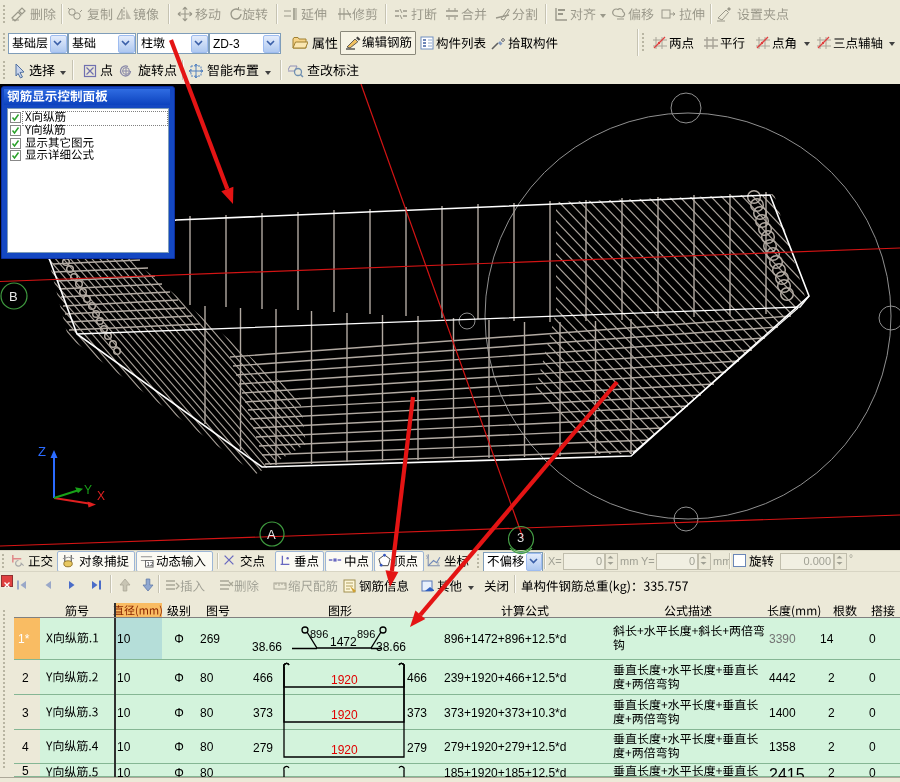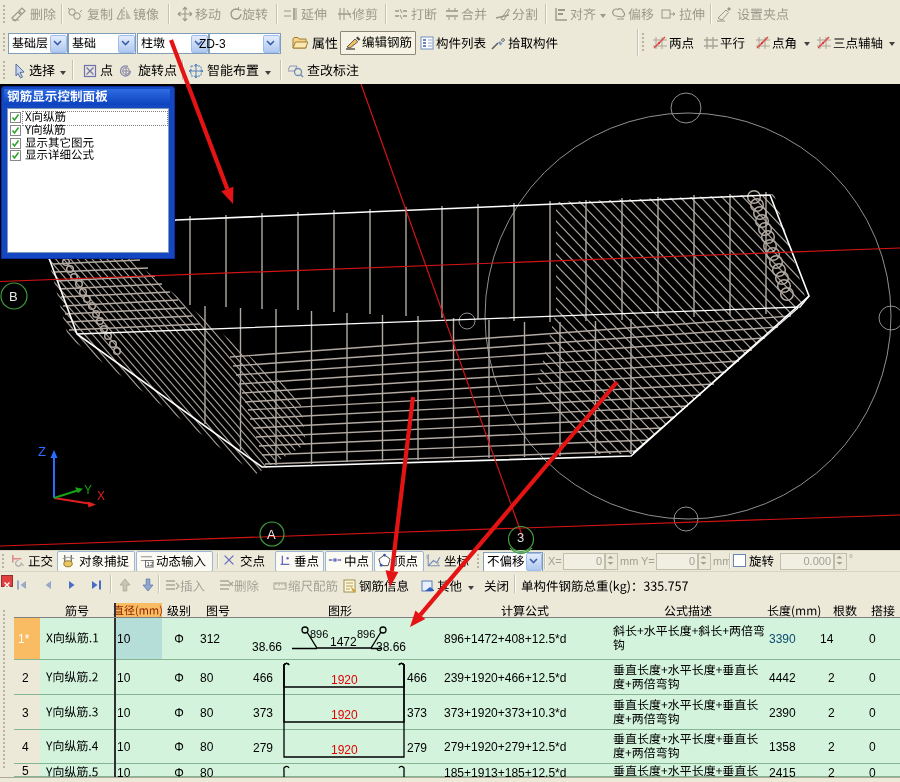--- a/index.html
+++ b/index.html
@@ -141,21 +141,21 @@
   </svg>
 <div style="position:absolute;left:212px;top:36.5px;width:40px;height:14px;font-size:12px;color:#000;"></div>
 <div style="position:absolute;left:209px;top:33px;width:70px;height:19px;background:#fff;border:1px solid #7f9db9;"></div>
 <svg style="position:absolute;left:213.0px;top:37.0px;overflow:visible" width="1.0" height="13.8">
     <path d="" fill="#000"></path>
   </svg>
 <div style="position:absolute;left:263px;top:34.5px;width:15px;height:16px;background:linear-gradient(#e4ecfb,#aec8f0);border:1px solid #9ebcf0;border-radius:2px;"></div>
 <svg style="position:absolute;left:266px;top:40px" width="9" height="6">
     <path d="M1 1 L4.5 4.5 L8 1" stroke="#3a5fa8" stroke-width="1.6" fill="none"></path>
   </svg>
-<div style="position:absolute;left:199px;top:37px;width:40px;height:15px;font-size:12px;color:#000;">ZD-3</div>
+<div style="position:absolute;left:213px;top:37px;width:40px;height:15px;font-size:12px;color:#000;">ZD-3</div>
 <svg style="position:absolute;left:292px;top:35px" width="16" height="16" viewBox="0 0 16 16">
     <path d="M1 13 V4 l1-1.5 h4 l1 1.5 h7 V13 Z" fill="#f6d388" stroke="#a08030"></path>
     <path d="M1 13 l2.5-6 H16 l-2.5 6 Z" fill="#fbe7b2" stroke="#a08030"></path>
   </svg>
 <svg style="position:absolute;left:312.0px;top:37.0px;overflow:visible" width="26.0" height="14.9">
     <path d="M2.8 1.6H10.5V2.8H2.8ZM1.8 0.8V4.6C1.8 6.7 1.7 9.6 0.4 11.6C0.7 11.7 1.1 12 1.3 12.1C2.6 10 2.8 6.8 2.8 4.6V3.5H11.5V0.8ZM4.7 6.2H7V7.1H4.7ZM7.9 6.2H10.2V7.1H7.9ZM8.7 9.6 9.1 10.2 7.9 10.2V9.2H10.8V11.3C10.8 11.5 10.8 11.5 10.6 11.5C10.5 11.5 10 11.5 9.4 11.5C9.5 11.7 9.6 12 9.7 12.2C10.5 12.2 11 12.2 11.3 12.1C11.6 12 11.7 11.8 11.7 11.3V8.5H7.9V7.8H11.2V5.6H7.9V4.8C9 4.7 10.1 4.6 11 4.5L10.4 3.9C8.8 4.2 5.9 4.3 3.5 4.4C3.6 4.5 3.7 4.8 3.7 5C4.8 5 5.9 5 7 4.9V5.6H3.8V7.8H7V8.5H3.3V12.2H4.2V9.2H7V10.3L4.7 10.3L4.7 11.1C6 11 7.7 10.9 9.5 10.8L9.8 11.5L10.4 11.2C10.2 10.8 9.7 10 9.3 9.4Z M15.2 0.3V12.2H16.2V0.3ZM14 2.7C13.9 3.8 13.7 5.2 13.4 6.1L14.1 6.3C14.5 5.4 14.7 3.9 14.8 2.8ZM16.3 2.7C16.7 3.4 17.1 4.3 17.2 4.9L17.9 4.5C17.8 4 17.4 3.1 17 2.4ZM17.3 10.8V11.8H25.3V10.8H22.1V7.6H24.7V6.7H22.1V4H25V3H22.1V0.3H21.1V3H19.5C19.6 2.4 19.8 1.7 19.9 1L19 0.9C18.7 2.6 18.1 4.4 17.4 5.5C17.6 5.6 18.1 5.8 18.3 6C18.6 5.4 18.9 4.7 19.2 4H21.1V6.7H18.3V7.6H21.1V10.8Z" fill="#000"></path>
   </svg>
 <div style="position:absolute;left:340px;top:31px;width:74px;height:22px;background:#f6f3e4;border:1px solid #8a887a;border-radius:1px;"></div>
 <svg style="position:absolute;left:345px;top:34px" width="16" height="16" viewBox="0 0 16 16">
     <path d="M2 13 L10 5 l2.8 2.8 L5 14 Z" fill="#f0c060" stroke="#404040" stroke-width=".8"></path>
@@ -732,29 +732,29 @@
 <div style="position:absolute;left:440px;top:618px;width:170px;height:41px;background:#d3f3dc;border-right:1px solid #85b694;border-bottom:1px solid #85b694;"></div>
 <div style="position:absolute;left:610px;top:618px;width:155px;height:41px;background:#d3f3dc;border-right:1px solid #85b694;border-bottom:1px solid #85b694;"></div>
 <div style="position:absolute;left:765px;top:618px;width:59px;height:41px;background:#d3f3dc;border-right:1px solid #85b694;border-bottom:1px solid #85b694;"></div>
 <div style="position:absolute;left:824px;top:618px;width:41px;height:41px;background:#d3f3dc;border-right:1px solid #85b694;border-bottom:1px solid #85b694;"></div>
 <div style="position:absolute;left:865px;top:618px;width:35px;height:41px;background:#d3f3dc;border-right:1px solid #85b694;border-bottom:1px solid #85b694;"></div>
 <svg style="position:absolute;left:46.0px;top:632.0px;overflow:visible" width="52.9" height="13.8">
     <path d="M0.2 10.3H1.4L2.6 7.9C2.9 7.5 3.1 7.1 3.3 6.5H3.4C3.7 7.1 3.9 7.5 4.2 7.9L5.5 10.3H6.7L4.1 5.8L6.5 1.5H5.3L4.2 3.8C3.9 4.2 3.8 4.5 3.5 5.1H3.5C3.2 4.5 3 4.2 2.8 3.8L1.6 1.5H0.4L2.8 5.8Z M12.1 0.2C12 0.8 11.7 1.7 11.4 2.3H8.1V11.3H9V3.2H16.9V10.1C16.9 10.3 16.8 10.4 16.5 10.4C16.3 10.4 15.5 10.4 14.6 10.3C14.7 10.6 14.9 11 14.9 11.3C16 11.3 16.8 11.3 17.2 11.1C17.6 11 17.8 10.7 17.8 10.1V2.3H12.4C12.7 1.7 13 1 13.2 0.4ZM11.4 5.6H14.4V7.9H11.4ZM10.5 4.8V9.6H11.4V8.8H15.2V4.8Z M19.4 9.7 19.6 10.5C20.6 10.2 21.9 9.8 23.1 9.4L23 8.7C21.6 9.1 20.3 9.5 19.4 9.7ZM24.6 0.3C24.5 4.9 24.3 8.5 22.5 10.7C22.7 10.8 23.1 11.1 23.3 11.3C24.2 10.1 24.7 8.6 25 6.9C25.4 7.5 25.7 8.1 25.9 8.6L26.6 8.1C26.3 7.4 25.7 6.4 25.2 5.6C25.4 4.1 25.4 2.3 25.5 0.3ZM27.6 0.3C27.6 5.1 27.3 8.6 25.1 10.6C25.4 10.8 25.8 11.1 26 11.3C27 10.1 27.6 8.6 28 6.8C28.3 8.4 28.9 10.1 29.8 11.2C29.9 11 30.3 10.6 30.4 10.4C29.1 9 28.6 6.3 28.3 4.1C28.4 3 28.5 1.7 28.5 0.4ZM19.6 5.2C19.8 5.2 20 5.1 21.4 4.9C20.9 5.7 20.5 6.3 20.3 6.5C19.9 6.9 19.6 7.3 19.4 7.3C19.5 7.5 19.6 8 19.7 8.1C19.9 8 20.3 7.9 23 7.3C23 7.2 23 6.8 23 6.6L20.9 6.9C21.8 5.9 22.7 4.5 23.4 3.2L22.6 2.8C22.4 3.2 22.2 3.7 21.9 4.1L20.5 4.2C21.2 3.2 21.9 1.9 22.4 0.6L21.5 0.3C21 1.7 20.2 3.2 20 3.6C19.7 4 19.5 4.3 19.3 4.4C19.4 4.6 19.5 5.1 19.6 5.2Z M35.4 4.6V5.8H33.3V4.6ZM32.5 3.9V6.5C32.5 7.8 32.4 9.6 31.4 10.8C31.6 10.9 32 11.2 32.1 11.3C32.7 10.5 33 9.5 33.2 8.5H35.4V10.3C35.4 10.4 35.3 10.5 35.2 10.5C35 10.5 34.5 10.5 33.9 10.5C34.1 10.7 34.2 11 34.2 11.3C35 11.3 35.5 11.3 35.8 11.1C36.1 11 36.2 10.7 36.2 10.3V3.9ZM35.4 6.5V7.7H33.3C33.3 7.3 33.3 6.9 33.3 6.5ZM38.3 3.5V4.8H36.7V5.6H38.3C38.3 7.2 38.1 9.2 36.2 10.7C36.5 10.9 36.7 11.1 36.9 11.3C38.9 9.6 39.2 7.5 39.2 5.6H41.1C41 8.8 40.8 10 40.6 10.2C40.5 10.4 40.4 10.4 40.2 10.4C40 10.4 39.5 10.4 39 10.3C39.1 10.6 39.2 10.9 39.2 11.2C39.8 11.2 40.3 11.2 40.6 11.2C41 11.2 41.2 11.1 41.4 10.8C41.7 10.4 41.8 9 41.9 5.2C42 5.1 42 4.8 42 4.8H39.2V3.5ZM33.2 0.2C32.7 1.3 32 2.4 31.2 3.2C31.5 3.3 31.8 3.5 32 3.7C32.4 3.2 32.8 2.7 33.2 2.1H33.7C34 2.6 34.3 3.2 34.4 3.6L35.2 3.3C35.1 3 34.9 2.5 34.7 2.1H36.7V1.3H33.6C33.8 1 33.9 0.7 34 0.4ZM37.8 0.2C37.4 1.3 36.7 2.4 35.8 3.1C36 3.2 36.4 3.5 36.6 3.6C37 3.2 37.4 2.7 37.8 2.1H38.7C39.1 2.6 39.4 3.2 39.6 3.6L40.4 3.3C40.2 3 39.9 2.5 39.7 2.1H42.2V1.3H38.3C38.4 1 38.6 0.7 38.7 0.4Z M44.5 10.5C45 10.5 45.3 10.1 45.3 9.6C45.3 9.1 45 8.8 44.5 8.8C44.1 8.8 43.8 9.1 43.8 9.6C43.8 10.1 44.1 10.5 44.5 10.5Z M47.3 10.3H52.1V9.4H50.3V1.5H49.5C49 1.8 48.4 2 47.7 2.1V2.8H49.2V9.4H47.3Z" fill="#000"></path>
   </svg>
 <div style="position:absolute;left:117px;top:632.0px;width:30px;height:14px;font-size:12px;color:#000;">10</div>
 <div style="position:absolute;left:162px;top:632.0px;width:34px;height:14px;font-size:12px;color:#000;text-align:center;">Φ</div>
-<div style="position:absolute;left:200px;top:632.0px;width:30px;height:14px;font-size:12px;color:#000;">312</div>
-<div style="position:absolute;left:444px;top:632.0px;width:170px;height:14px;font-size:12px;color:#000;">896+1472+408+12.5*d</div>
+<div style="position:absolute;left:200px;top:632.0px;width:30px;height:14px;font-size:12px;color:#000;">269</div>
+<div style="position:absolute;left:444px;top:632.0px;width:170px;height:14px;font-size:12px;color:#000;">896+1472+896+12.5*d</div>
 <svg style="position:absolute;left:613.0px;top:625.0px;overflow:visible" width="152.0" height="13.8">
     <path d="M4.6 7.4C5 8.2 5.4 9.2 5.6 9.9L6.3 9.6C6.2 8.9 5.7 7.9 5.3 7.1ZM1.6 7.2C1.4 8.1 0.9 9.1 0.5 9.8C0.7 9.9 1 10.1 1.2 10.3C1.7 9.5 2.1 8.4 2.4 7.3ZM6.3 4.6C7 5.1 7.8 5.8 8.2 6.3L8.9 5.7C8.5 5.2 7.6 4.5 6.9 4.1ZM6.8 1.6C7.4 2.1 8.2 2.9 8.6 3.4L9.3 2.8C8.9 2.3 8.1 1.6 7.4 1.1ZM3.7 0.3C2.9 1.5 1.6 2.7 0.3 3.5C0.4 3.7 0.6 4.2 0.7 4.4C1 4.2 1.2 4 1.5 3.8V4.3H3.1V5.6H0.6V6.4H3.1V10.2C3.1 10.4 3 10.4 2.9 10.4C2.7 10.5 2.2 10.5 1.7 10.4C1.8 10.7 1.9 11 2 11.3C2.7 11.3 3.2 11.2 3.5 11.1C3.8 11 3.9 10.7 3.9 10.2V6.4H6.2V5.6H3.9V4.3H5.5V3.5H2C2.6 2.9 3.2 2.3 3.7 1.7C4.6 2.3 5.5 3 6.1 3.6L6.6 2.9C6 2.4 5.1 1.6 4.2 1L4.5 0.6ZM6.2 7.8 6.4 8.7 9.5 8V11.3H10.4V7.8L11.7 7.5L11.5 6.7L10.4 6.9V0.3H9.5V7.1Z M21.2 0.5C20.2 1.8 18.4 2.9 16.7 3.6C17 3.8 17.3 4.1 17.5 4.3C19.1 3.5 20.9 2.3 22.1 0.9ZM12.7 4.9V5.8H15V9.7C15 10.1 14.7 10.3 14.5 10.4C14.6 10.6 14.8 11 14.9 11.2C15.1 11 15.6 10.9 18.9 10C18.8 9.8 18.8 9.4 18.8 9.2L15.9 9.9V5.8H17.8C18.8 8.3 20.5 10.1 23 10.9C23.1 10.7 23.4 10.3 23.6 10.1C21.3 9.4 19.6 7.9 18.7 5.8H23.3V4.9H15.9V0.3H15V4.9Z M26.9 8.9H27.8V6.3H30.2V5.5H27.8V2.9H26.9V5.5H24.5V6.3H26.9Z M31.5 3.3V4.2H34.5C33.9 6.6 32.7 8.4 31.1 9.4C31.3 9.5 31.7 9.9 31.9 10.1C33.6 8.9 35 6.6 35.5 3.5L35 3.3L34.8 3.3ZM40.5 2.5C39.9 3.3 38.9 4.4 38.1 5.1C37.8 4.5 37.4 3.8 37.2 3.2V0.3H36.2V10.1C36.2 10.3 36.1 10.3 35.9 10.3C35.7 10.3 35.1 10.3 34.4 10.3C34.6 10.6 34.7 11 34.8 11.3C35.7 11.3 36.3 11.3 36.7 11.1C37 10.9 37.2 10.7 37.2 10V5C38.3 7.2 39.8 9 41.7 10C41.8 9.8 42.1 9.4 42.4 9.2C40.9 8.5 39.6 7.3 38.6 5.8C39.4 5.1 40.5 4 41.3 3.1Z M44.7 2.8C45.2 3.6 45.7 4.8 45.9 5.5L46.7 5.2C46.5 4.5 46 3.4 45.6 2.5ZM51.7 2.5C51.4 3.3 50.9 4.6 50.4 5.3L51.2 5.6C51.7 4.8 52.2 3.7 52.7 2.7ZM43.3 6.1V7H48.2V11.3H49.1V7H54V6.1H49.1V1.9H53.4V1H43.9V1.9H48.2V6.1Z M63.9 0.5C62.8 1.8 61.1 2.9 59.4 3.6C59.6 3.8 60 4.1 60.2 4.3C61.8 3.5 63.6 2.3 64.8 0.9ZM55.3 4.9V5.8H57.6V9.7C57.6 10.1 57.4 10.3 57.1 10.4C57.3 10.6 57.5 11 57.5 11.2C57.8 11 58.3 10.9 61.5 10C61.5 9.8 61.5 9.4 61.5 9.2L58.6 9.9V5.8H60.5C61.4 8.3 63.1 10.1 65.6 10.9C65.8 10.7 66 10.3 66.3 10.1C64 9.4 62.3 7.9 61.4 5.8H66V4.9H58.6V0.3H57.6V4.9Z M71.3 2.6V3.6H69.4V4.4H71.3V6.4H76V4.4H77.9V3.6H76V2.6H75.1V3.6H72.2V2.6ZM75.1 4.4V5.7H72.2V4.4ZM75.7 7.9C75.2 8.5 74.5 9 73.6 9.4C72.8 9 72.1 8.5 71.6 7.9ZM69.5 7.1V7.9H71.1L70.7 8.1C71.2 8.7 71.8 9.3 72.6 9.8C71.5 10.1 70.2 10.3 69 10.4C69.1 10.6 69.3 11 69.3 11.2C70.8 11 72.3 10.7 73.6 10.2C74.8 10.8 76.2 11.1 77.7 11.3C77.8 11.1 78 10.7 78.2 10.5C76.9 10.4 75.6 10.1 74.6 9.8C75.6 9.2 76.5 8.4 77.1 7.4L76.5 7.1L76.3 7.1ZM72.3 0.4C72.5 0.7 72.7 1.1 72.8 1.4H68.2V4.7C68.2 6.5 68.1 9.1 67.1 10.9C67.3 10.9 67.7 11.1 67.9 11.3C68.9 9.4 69.1 6.6 69.1 4.7V2.3H78V1.4H73.8C73.7 1 73.5 0.6 73.2 0.2Z M81.6 8.9H82.4V6.3H84.9V5.5H82.4V2.9H81.6V5.5H79.1V6.3H81.6Z M89.9 7.4C90.3 8.2 90.8 9.2 90.9 9.9L91.6 9.6C91.5 8.9 91 7.9 90.6 7.1ZM86.9 7.2C86.7 8.1 86.3 9.1 85.8 9.8C86 9.9 86.3 10.1 86.5 10.3C87 9.5 87.4 8.4 87.7 7.3ZM91.6 4.6C92.3 5.1 93.2 5.8 93.6 6.3L94.2 5.7C93.8 5.2 92.9 4.5 92.2 4.1ZM92.1 1.6C92.8 2.1 93.6 2.9 93.9 3.4L94.6 2.8C94.2 2.3 93.4 1.6 92.7 1.1ZM89 0.3C88.2 1.5 86.9 2.7 85.6 3.5C85.7 3.7 86 4.2 86 4.4C86.3 4.2 86.6 4 86.8 3.8V4.3H88.4V5.6H85.9V6.4H88.4V10.2C88.4 10.4 88.3 10.4 88.2 10.4C88 10.5 87.5 10.5 87 10.4C87.1 10.7 87.2 11 87.3 11.3C88.1 11.3 88.5 11.2 88.8 11.1C89.2 11 89.3 10.7 89.3 10.2V6.4H91.5V5.6H89.3V4.3H90.9V3.5H87.3C87.9 2.9 88.5 2.3 89 1.7C89.9 2.3 90.9 3 91.4 3.6L91.9 2.9C91.4 2.4 90.4 1.6 89.5 1L89.8 0.6ZM91.6 7.8 91.7 8.7 94.8 8V11.3H95.7V7.8L97 7.5L96.8 6.7L95.7 6.9V0.3H94.8V7.1Z M106.5 0.5C105.5 1.8 103.8 2.9 102.1 3.6C102.3 3.8 102.6 4.1 102.8 4.3C104.4 3.5 106.3 2.3 107.4 0.9ZM98 4.9V5.8H100.3V9.7C100.3 10.1 100 10.3 99.8 10.4C99.9 10.6 100.1 11 100.2 11.2C100.5 11 100.9 10.9 104.2 10C104.2 9.8 104.1 9.4 104.1 9.2L101.2 9.9V5.8H103.1C104.1 8.3 105.8 10.1 108.3 10.9C108.4 10.7 108.7 10.3 108.9 10.1C106.6 9.4 104.9 7.9 104.1 5.8H108.6V4.9H101.2V0.3H100.3V4.9Z M112.2 8.9H113.1V6.3H115.5V5.5H113.1V2.9H112.2V5.5H109.8V6.3H112.2Z M117.2 3.6V11.3H118.1V4.5H120C119.9 5.9 119.6 7.6 118.2 9C118.4 9.1 118.7 9.4 118.9 9.6C119.7 8.7 120.2 7.7 120.5 6.7C120.9 7.2 121.2 7.7 121.4 8.1L122 7.4C121.7 6.9 121.2 6.3 120.7 5.7C120.8 5.3 120.8 4.8 120.8 4.5H123C123 5.9 122.7 7.6 121.3 9C121.5 9.1 121.8 9.4 121.9 9.6C122.8 8.7 123.3 7.7 123.6 6.6C124.2 7.4 124.9 8.3 125.2 8.9L125.7 8.2C125.4 7.6 124.5 6.5 123.8 5.7C123.9 5.2 123.9 4.8 123.9 4.5H125.9V10.1C125.9 10.3 125.8 10.4 125.6 10.4C125.4 10.4 124.5 10.4 123.7 10.4C123.8 10.6 124 11 124 11.3C125.1 11.3 125.8 11.3 126.2 11.1C126.7 11 126.8 10.7 126.8 10.1V3.6H123.9V1.9H127.3V1.1H116.7V1.9H120V3.6ZM120.9 1.9H123V3.6H120.9Z M133 2.8C133.4 3.4 133.7 4.3 133.8 4.9L134.5 4.6C134.4 4 134.1 3.2 133.8 2.5ZM132.7 6.9V11.3H133.6V10.8H137.5V11.2H138.4V6.9ZM133.6 9.9V7.7H137.5V9.9ZM134.9 0.3C135 0.7 135.2 1.2 135.3 1.6H132.2V2.4H139.1V1.6H136.2C136.1 1.2 135.9 0.6 135.7 0.1ZM137.3 2.5C137.1 3.2 136.6 4.3 136.3 5H131.7V5.8H139.5V5H137.2C137.5 4.3 137.9 3.5 138.2 2.7ZM131.2 0.3C130.5 2.1 129.5 3.9 128.3 5.1C128.5 5.3 128.7 5.7 128.8 5.9C129.2 5.5 129.6 5.1 129.9 4.6V11.3H130.8V3.2C131.2 2.3 131.7 1.4 132 0.5Z M142.7 2.5C142.3 3.3 141.7 4.1 141.1 4.6C141.3 4.7 141.6 5 141.8 5.1C142.4 4.5 143.1 3.6 143.5 2.7ZM148.3 2.9C149 3.5 149.9 4.4 150.4 5L151.1 4.5C150.6 4 149.7 3.1 149 2.5ZM142.2 6.9C142.1 7.7 141.8 8.6 141.6 9.3L142.5 9.2H149.6C149.4 9.9 149.3 10.3 149.1 10.4C149 10.5 148.8 10.5 148.5 10.5C148.2 10.5 147.3 10.5 146.5 10.4C146.6 10.6 146.7 11 146.8 11.2C147.6 11.3 148.4 11.3 148.8 11.2C149.3 11.2 149.5 11.2 149.8 11C150.1 10.7 150.3 10.1 150.6 9C150.6 8.8 150.6 8.6 150.6 8.6H142.7L143 7.6H149.7V5.3H142.2V6H148.9V6.9L142.7 6.9ZM145.2 0.3C145.3 0.6 145.5 1 145.7 1.3H140.8V2.1H144.2V5.1H145V2.1H146.9V5.1H147.8V2.1H151.1V1.3H146.7C146.6 0.9 146.3 0.5 146 0.1Z" fill="#000"></path>
   </svg>
 <svg style="position:absolute;left:613.0px;top:639.0px;overflow:visible" width="12.0" height="13.8">
     <path d="M6.7 0.2C6.3 1.8 5.6 3.3 4.7 4.3C4.9 4.4 5.3 4.7 5.4 4.8C5.9 4.3 6.3 3.7 6.6 3H10.3C10.1 8 10 9.8 9.6 10.2C9.5 10.4 9.4 10.4 9.2 10.4C8.9 10.4 8.4 10.4 7.7 10.4C7.9 10.6 8 11 8 11.2C8.6 11.3 9.2 11.3 9.5 11.2C9.9 11.2 10.2 11.1 10.4 10.8C10.8 10.2 11 8.3 11.1 2.6C11.2 2.5 11.2 2.1 11.2 2.1H7C7.2 1.6 7.4 1 7.6 0.4ZM7.9 5.7C8.1 6.1 8.3 6.7 8.5 7.2L6.4 7.6C7 6.5 7.5 5.3 7.8 4.1L7 3.8C6.6 5.2 6 6.7 5.8 7.1C5.6 7.5 5.4 7.8 5.2 7.9C5.3 8.1 5.5 8.5 5.5 8.7C5.7 8.5 6.1 8.4 8.7 7.9C8.8 8.2 8.9 8.5 8.9 8.8L9.7 8.5C9.5 7.7 9 6.4 8.6 5.4ZM2.1 0.3C1.8 1.4 1.1 2.5 0.4 3.2C0.6 3.4 0.8 3.8 0.9 4C1.3 3.6 1.7 3.1 2.1 2.5H5V1.6H2.5C2.7 1.2 2.8 0.9 3 0.5ZM2.3 11.2C2.5 11 2.9 10.8 5.1 9.6C5.1 9.4 5 9.1 5 8.9L3.3 9.7V7H4.9V6.2H3.3V4.6H4.6V3.8H1.3V4.6H2.4V6.2H0.7V7H2.4V9.6C2.4 10.1 2.1 10.3 2 10.4C2.1 10.6 2.3 11 2.3 11.2Z" fill="#000"></path>
   </svg>
-<div style="position:absolute;left:769px;top:632.0px;width:50px;height:14px;font-size:12px;color:#0c4a6e;">3390</div>
+<div style="position:absolute;left:769px;top:632.0px;width:50px;height:14px;font-size:12px;color:#737373;">3390</div>
 <div style="position:absolute;left:820px;top:632.0px;width:30px;height:14px;font-size:12px;color:#000;">14</div>
 <div style="position:absolute;left:869px;top:632.0px;width:26px;height:14px;font-size:12px;color:#000;">0</div>
 <div style="position:absolute;left:14px;top:660px;width:26px;height:34px;background:#ece9d8;border-right:1px solid #aca899;border-bottom:1px solid #85b694;"></div>
 <div style="position:absolute;left:22px;top:670.5px;width:16px;height:14px;color:#000;font-size:12px;">2</div>
 <div style="position:absolute;left:40px;top:660px;width:74px;height:34px;background:#d3f3dc;border-right:1px solid #85b694;border-bottom:1px solid #85b694;"></div>
 <div style="position:absolute;left:114px;top:660px;width:48px;height:34px;background:#d3f3dc;border-right:1px solid #85b694;border-bottom:1px solid #85b694;"></div>
 <div style="position:absolute;left:162px;top:660px;width:34px;height:34px;background:#d3f3dc;border-right:1px solid #85b694;border-bottom:1px solid #85b694;"></div>
 <div style="position:absolute;left:196px;top:660px;width:43px;height:34px;background:#d3f3dc;border-right:1px solid #85b694;border-bottom:1px solid #85b694;"></div>
 <div style="position:absolute;left:239px;top:660px;width:201px;height:34px;background:#d3f3dc;border-right:1px solid #85b694;border-bottom:1px solid #85b694;"></div>
 <div style="position:absolute;left:440px;top:660px;width:170px;height:34px;background:#d3f3dc;border-right:1px solid #85b694;border-bottom:1px solid #85b694;"></div>
@@ -796,21 +796,21 @@
 <div style="position:absolute;left:117px;top:705.5px;width:30px;height:14px;font-size:12px;color:#000;">10</div>
 <div style="position:absolute;left:162px;top:705.5px;width:34px;height:14px;font-size:12px;color:#000;text-align:center;">Φ</div>
 <div style="position:absolute;left:200px;top:705.5px;width:30px;height:14px;font-size:12px;color:#000;">80</div>
 <div style="position:absolute;left:444px;top:705.5px;width:170px;height:14px;font-size:12px;color:#000;">373+1920+373+10.3*d</div>
 <svg style="position:absolute;left:613.0px;top:698.5px;overflow:visible" width="145.3" height="13.8">
     <path d="M9.9 0.4C7.9 0.8 4.4 1 1.6 1.1C1.6 1.3 1.8 1.7 1.8 1.9C3 1.9 4.3 1.8 5.6 1.7V3H1.2V3.8H2.7V5.4H0.6V6.2H2.7V7.8H1.2V8.7H5.6V10.1H1.8V11H10.2V10.1H6.5V8.7H10.9V7.8H9.4V6.2H11.4V5.4H9.4V3.8H10.8V3H6.5V1.7C7.9 1.5 9.3 1.4 10.3 1.2ZM5.6 6.2V7.8H3.6V6.2ZM6.5 6.2H8.4V7.8H6.5ZM5.6 5.4H3.6V3.8H5.6ZM6.5 5.4V3.8H8.4V5.4Z M14.3 3V10H12.6V10.8H23.5V10H21.8V3H18L18.2 2.1H23.1V1.3H18.3L18.5 0.3L17.5 0.2L17.4 1.3H12.9V2.1H17.3L17.1 3ZM15.1 5.5H20.9V6.5H15.1ZM15.1 4.8V3.8H20.9V4.8ZM15.1 7.2H20.9V8.2H15.1ZM15.1 10V8.9H20.9V10Z M33.2 0.5C32.2 1.8 30.4 2.9 28.7 3.6C29 3.8 29.3 4.1 29.5 4.3C31.1 3.5 32.9 2.3 34.1 0.9ZM24.7 4.9V5.8H27V9.7C27 10.1 26.7 10.3 26.5 10.4C26.6 10.6 26.8 11 26.9 11.2C27.1 11 27.6 10.9 30.9 10C30.8 9.8 30.8 9.4 30.8 9.2L27.9 9.9V5.8H29.8C30.8 8.3 32.5 10.1 35 10.9C35.1 10.7 35.4 10.3 35.6 10.1C33.3 9.4 31.6 7.9 30.7 5.8H35.3V4.9H27.9V0.3H27V4.9Z M40.6 2.6V3.6H38.7V4.4H40.6V6.4H45.3V4.4H47.2V3.6H45.3V2.6H44.4V3.6H41.5V2.6ZM44.4 4.4V5.7H41.5V4.4ZM45.1 7.9C44.6 8.5 43.8 9 42.9 9.4C42.1 9 41.4 8.5 40.9 7.9ZM38.9 7.1V7.9H40.4L40 8.1C40.5 8.7 41.2 9.3 42 9.8C40.8 10.1 39.6 10.3 38.3 10.4C38.4 10.6 38.6 11 38.7 11.2C40.2 11 41.6 10.7 42.9 10.2C44.1 10.8 45.5 11.1 47 11.3C47.1 11.1 47.4 10.7 47.5 10.5C46.2 10.4 45 10.1 43.9 9.8C45 9.2 45.9 8.4 46.4 7.4L45.8 7.1L45.7 7.1ZM41.7 0.4C41.8 0.7 42 1.1 42.2 1.4H37.5V4.7C37.5 6.5 37.4 9.1 36.4 10.9C36.7 10.9 37.1 11.1 37.2 11.3C38.3 9.4 38.4 6.6 38.4 4.7V2.3H47.4V1.4H43.2C43 1 42.8 0.6 42.6 0.2Z M50.9 8.9H51.8V6.3H54.2V5.5H51.8V2.9H50.9V5.5H48.5V6.3H50.9Z M55.5 3.3V4.2H58.5C57.9 6.6 56.7 8.4 55.1 9.4C55.3 9.5 55.7 9.9 55.9 10.1C57.6 8.9 59 6.6 59.5 3.5L59 3.3L58.8 3.3ZM64.5 2.5C63.9 3.3 62.9 4.4 62.1 5.1C61.8 4.5 61.4 3.8 61.2 3.2V0.3H60.2V10.1C60.2 10.3 60.1 10.3 59.9 10.3C59.7 10.3 59.1 10.3 58.4 10.3C58.6 10.6 58.7 11 58.8 11.3C59.7 11.3 60.3 11.3 60.7 11.1C61 10.9 61.2 10.7 61.2 10V5C62.3 7.2 63.8 9 65.7 10C65.8 9.8 66.1 9.4 66.4 9.2C64.9 8.5 63.6 7.3 62.6 5.8C63.4 5.1 64.5 4 65.3 3.1Z M68.7 2.8C69.2 3.6 69.7 4.8 69.9 5.5L70.7 5.2C70.5 4.5 70 3.4 69.6 2.5ZM75.7 2.5C75.4 3.3 74.9 4.6 74.4 5.3L75.2 5.6C75.7 4.8 76.2 3.7 76.7 2.7ZM67.3 6.1V7H72.2V11.3H73.1V7H78V6.1H73.1V1.9H77.4V1H67.9V1.9H72.2V6.1Z M87.9 0.5C86.8 1.8 85.1 2.9 83.4 3.6C83.6 3.8 84 4.1 84.2 4.3C85.8 3.5 87.6 2.3 88.8 0.9ZM79.3 4.9V5.8H81.6V9.7C81.6 10.1 81.4 10.3 81.1 10.4C81.3 10.6 81.5 11 81.5 11.2C81.8 11 82.3 10.9 85.5 10C85.5 9.8 85.5 9.4 85.5 9.2L82.6 9.9V5.8H84.5C85.4 8.3 87.1 10.1 89.6 10.9C89.8 10.7 90 10.3 90.3 10.1C88 9.4 86.3 7.9 85.4 5.8H90V4.9H82.6V0.3H81.6V4.9Z M95.3 2.6V3.6H93.4V4.4H95.3V6.4H100V4.4H101.9V3.6H100V2.6H99.1V3.6H96.2V2.6ZM99.1 4.4V5.7H96.2V4.4ZM99.7 7.9C99.2 8.5 98.5 9 97.6 9.4C96.8 9 96.1 8.5 95.6 7.9ZM93.5 7.1V7.9H95.1L94.7 8.1C95.2 8.7 95.8 9.3 96.6 9.8C95.5 10.1 94.2 10.3 93 10.4C93.1 10.6 93.3 11 93.3 11.2C94.8 11 96.3 10.7 97.6 10.2C98.8 10.8 100.2 11.1 101.7 11.3C101.8 11.1 102 10.7 102.2 10.5C100.9 10.4 99.6 10.1 98.6 9.8C99.6 9.2 100.5 8.4 101.1 7.4L100.5 7.1L100.3 7.1ZM96.3 0.4C96.5 0.7 96.7 1.1 96.8 1.4H92.2V4.7C92.2 6.5 92.1 9.1 91.1 10.9C91.3 10.9 91.7 11.1 91.9 11.3C92.9 9.4 93.1 6.6 93.1 4.7V2.3H102V1.4H97.8C97.7 1 97.5 0.6 97.2 0.2Z M105.6 8.9H106.4V6.3H108.9V5.5H106.4V2.9H105.6V5.5H103.1V6.3H105.6Z M119.2 0.4C117.2 0.8 113.7 1 110.9 1.1C111 1.3 111.1 1.7 111.1 1.9C112.3 1.9 113.6 1.8 114.9 1.7V3H110.6V3.8H112V5.4H110V6.2H112V7.8H110.5V8.7H114.9V10.1H111.1V11H119.6V10.1H115.8V8.7H120.2V7.8H118.7V6.2H120.7V5.4H118.7V3.8H120.1V3H115.8V1.7C117.2 1.5 118.6 1.4 119.6 1.2ZM114.9 6.2V7.8H112.9V6.2ZM115.8 6.2H117.8V7.8H115.8ZM114.9 5.4H112.9V3.8H114.9ZM115.8 5.4V3.8H117.8V5.4Z M123.6 3V10H121.9V10.8H132.8V10H131.1V3H127.3L127.5 2.1H132.4V1.3H127.6L127.8 0.3L126.8 0.2L126.7 1.3H122.2V2.1H126.6L126.4 3ZM124.5 5.5H130.2V6.5H124.5ZM124.5 4.8V3.8H130.2V4.8ZM124.5 7.2H130.2V8.2H124.5ZM124.5 10V8.9H130.2V10Z M142.5 0.5C141.5 1.8 139.8 2.9 138.1 3.6C138.3 3.8 138.6 4.1 138.8 4.3C140.4 3.5 142.3 2.3 143.4 0.9ZM134 4.9V5.8H136.3V9.7C136.3 10.1 136 10.3 135.8 10.4C135.9 10.6 136.1 11 136.2 11.2C136.5 11 136.9 10.9 140.2 10C140.2 9.8 140.1 9.4 140.1 9.2L137.2 9.9V5.8H139.1C140.1 8.3 141.8 10.1 144.3 10.9C144.4 10.7 144.7 10.3 144.9 10.1C142.6 9.4 140.9 7.9 140.1 5.8H144.6V4.9H137.2V0.3H136.3V4.9Z" fill="#000"></path>
   </svg>
 <svg style="position:absolute;left:613.0px;top:712.5px;overflow:visible" width="66.7" height="13.8">
     <path d="M4.6 2.6V3.6H2.7V4.4H4.6V6.4H9.3V4.4H11.2V3.6H9.3V2.6H8.4V3.6H5.5V2.6ZM8.4 4.4V5.7H5.5V4.4ZM9.1 7.9C8.6 8.5 7.8 9 6.9 9.4C6.1 9 5.4 8.5 4.9 7.9ZM2.9 7.1V7.9H4.4L4 8.1C4.5 8.7 5.2 9.3 6 9.8C4.8 10.1 3.6 10.3 2.3 10.4C2.4 10.6 2.6 11 2.7 11.2C4.2 11 5.6 10.7 6.9 10.2C8.1 10.8 9.5 11.1 11 11.3C11.1 11.1 11.4 10.7 11.5 10.5C10.2 10.4 9 10.1 7.9 9.8C9 9.2 9.9 8.4 10.4 7.4L9.8 7.1L9.7 7.1ZM5.7 0.4C5.8 0.7 6 1.1 6.2 1.4H1.5V4.7C1.5 6.5 1.4 9.1 0.4 10.9C0.7 10.9 1.1 11.1 1.2 11.3C2.3 9.4 2.4 6.6 2.4 4.7V2.3H11.4V1.4H7.2C7 1 6.8 0.6 6.6 0.2Z M14.9 8.9H15.8V6.3H18.2V5.5H15.8V2.9H14.9V5.5H12.5V6.3H14.9Z M19.9 3.6V11.3H20.8V4.5H22.6C22.6 5.9 22.3 7.6 20.9 9C21.1 9.1 21.4 9.4 21.6 9.6C22.4 8.7 22.9 7.7 23.2 6.7C23.6 7.2 23.9 7.7 24.1 8.1L24.7 7.4C24.4 6.9 23.9 6.3 23.4 5.7C23.5 5.3 23.5 4.8 23.5 4.5H25.7C25.7 5.9 25.4 7.6 24 9C24.2 9.1 24.5 9.4 24.6 9.6C25.5 8.7 26 7.7 26.3 6.6C26.9 7.4 27.6 8.3 27.9 8.9L28.4 8.2C28 7.6 27.2 6.5 26.5 5.7C26.5 5.2 26.6 4.8 26.6 4.5H28.6V10.1C28.6 10.3 28.5 10.4 28.3 10.4C28 10.4 27.2 10.4 26.4 10.4C26.5 10.6 26.6 11 26.7 11.3C27.8 11.3 28.5 11.3 28.9 11.1C29.3 11 29.5 10.7 29.5 10.1V3.6H26.6V1.9H30V1.1H19.4V1.9H22.7V3.6ZM23.5 1.9H25.7V3.6H23.5Z M35.7 2.8C36 3.4 36.3 4.3 36.4 4.9L37.2 4.6C37.1 4 36.8 3.2 36.5 2.5ZM35.4 6.9V11.3H36.3V10.8H40.2V11.2H41.1V6.9ZM36.3 9.9V7.7H40.2V9.9ZM37.6 0.3C37.7 0.7 37.8 1.2 37.9 1.6H34.8V2.4H41.8V1.6H38.8C38.7 1.2 38.6 0.6 38.4 0.1ZM40 2.5C39.7 3.2 39.3 4.3 39 5H34.4V5.8H42.2V5H39.8C40.2 4.3 40.5 3.5 40.8 2.7ZM33.8 0.3C33.2 2.1 32.1 3.9 31 5.1C31.2 5.3 31.4 5.7 31.5 5.9C31.9 5.5 32.2 5.1 32.6 4.6V11.3H33.4V3.2C33.9 2.3 34.3 1.4 34.7 0.5Z M45.4 2.5C45 3.3 44.4 4.1 43.7 4.6C43.9 4.7 44.3 5 44.4 5.1C45.1 4.5 45.8 3.6 46.2 2.7ZM51 2.9C51.7 3.5 52.6 4.4 53.1 5L53.8 4.5C53.3 4 52.4 3.1 51.6 2.5ZM44.9 6.9C44.7 7.7 44.5 8.6 44.3 9.3L45.2 9.2H52.3C52.1 9.9 52 10.3 51.8 10.4C51.6 10.5 51.5 10.5 51.2 10.5C50.9 10.5 50 10.5 49.2 10.4C49.3 10.6 49.4 11 49.4 11.2C50.3 11.3 51.1 11.3 51.5 11.2C51.9 11.2 52.2 11.2 52.5 11C52.8 10.7 53 10.1 53.2 9C53.3 8.8 53.3 8.6 53.3 8.6H45.4L45.7 7.6H52.4V5.3H44.9V6H51.6V6.9L45.4 6.9ZM47.8 0.3C48 0.6 48.2 1 48.4 1.3H43.5V2.1H46.8V5.1H47.7V2.1H49.6V5.1H50.5V2.1H53.8V1.3H49.4C49.2 0.9 48.9 0.5 48.7 0.1Z M61.4 0.2C60.9 1.8 60.3 3.3 59.4 4.3C59.6 4.4 60 4.7 60.1 4.8C60.5 4.3 60.9 3.7 61.3 3H64.9C64.8 8 64.6 9.8 64.3 10.2C64.2 10.4 64.1 10.4 63.9 10.4C63.6 10.4 63 10.4 62.4 10.4C62.5 10.6 62.7 11 62.7 11.2C63.3 11.3 63.8 11.3 64.2 11.2C64.6 11.2 64.8 11.1 65.1 10.8C65.5 10.2 65.7 8.3 65.8 2.6C65.8 2.5 65.8 2.1 65.8 2.1H61.6C61.9 1.6 62.1 1 62.2 0.4ZM62.6 5.7C62.8 6.1 63 6.7 63.1 7.2L61.1 7.6C61.6 6.5 62.1 5.3 62.5 4.1L61.6 3.8C61.3 5.2 60.6 6.7 60.4 7.1C60.2 7.5 60.1 7.8 59.9 7.9C60 8.1 60.1 8.5 60.2 8.7C60.4 8.5 60.8 8.4 63.4 7.9C63.5 8.2 63.5 8.5 63.6 8.8L64.3 8.5C64.2 7.7 63.7 6.4 63.3 5.4ZM56.8 0.3C56.4 1.4 55.8 2.5 55.1 3.2C55.2 3.4 55.5 3.8 55.5 4C56 3.6 56.4 3.1 56.7 2.5H59.7V1.6H57.2C57.3 1.2 57.5 0.9 57.6 0.5ZM57 11.2C57.2 11 57.5 10.8 59.8 9.6C59.7 9.4 59.7 9.1 59.6 8.9L57.9 9.7V7H59.6V6.2H57.9V4.6H59.2V3.8H56V4.6H57.1V6.2H55.4V7H57.1V9.6C57.1 10.1 56.8 10.3 56.6 10.4C56.7 10.6 56.9 11 57 11.2Z" fill="#000"></path>
   </svg>
-<div style="position:absolute;left:769px;top:705.5px;width:50px;height:14px;font-size:12px;color:#000;">2390</div>
+<div style="position:absolute;left:769px;top:705.5px;width:50px;height:14px;font-size:12px;color:#000;">1400</div>
 <div style="position:absolute;left:828px;top:705.5px;width:30px;height:14px;font-size:12px;color:#000;">2</div>
 <div style="position:absolute;left:869px;top:705.5px;width:26px;height:14px;font-size:12px;color:#000;">0</div>
 <div style="position:absolute;left:14px;top:730px;width:26px;height:33px;background:#ece9d8;border-right:1px solid #aca899;border-bottom:1px solid #85b694;"></div>
 <div style="position:absolute;left:22px;top:740.0px;width:16px;height:14px;color:#000;font-size:12px;">4</div>
 <div style="position:absolute;left:40px;top:730px;width:74px;height:33px;background:#d3f3dc;border-right:1px solid #85b694;border-bottom:1px solid #85b694;"></div>
 <div style="position:absolute;left:114px;top:730px;width:48px;height:33px;background:#d3f3dc;border-right:1px solid #85b694;border-bottom:1px solid #85b694;"></div>
 <div style="position:absolute;left:162px;top:730px;width:34px;height:33px;background:#d3f3dc;border-right:1px solid #85b694;border-bottom:1px solid #85b694;"></div>
 <div style="position:absolute;left:196px;top:730px;width:43px;height:33px;background:#d3f3dc;border-right:1px solid #85b694;border-bottom:1px solid #85b694;"></div>
 <div style="position:absolute;left:239px;top:730px;width:201px;height:33px;background:#d3f3dc;border-right:1px solid #85b694;border-bottom:1px solid #85b694;"></div>
 <div style="position:absolute;left:440px;top:730px;width:170px;height:33px;background:#d3f3dc;border-right:1px solid #85b694;border-bottom:1px solid #85b694;"></div>
@@ -845,25 +845,25 @@
 <div style="position:absolute;left:610px;top:764px;width:155px;height:12px;background:#d3f3dc;border-right:1px solid #85b694;border-bottom:1px solid #85b694;"></div>
 <div style="position:absolute;left:765px;top:764px;width:59px;height:12px;background:#d3f3dc;border-right:1px solid #85b694;border-bottom:1px solid #85b694;"></div>
 <div style="position:absolute;left:824px;top:764px;width:41px;height:12px;background:#d3f3dc;border-right:1px solid #85b694;border-bottom:1px solid #85b694;"></div>
 <div style="position:absolute;left:865px;top:764px;width:35px;height:12px;background:#d3f3dc;border-right:1px solid #85b694;border-bottom:1px solid #85b694;"></div>
 <svg style="position:absolute;left:46.0px;top:766.0px;overflow:visible" width="52.4" height="13.8">
     <path d="M2.6 10.3H3.7V6.9L6.4 1.5H5.2L4.1 4C3.8 4.7 3.5 5.3 3.2 5.9H3.2C2.9 5.3 2.6 4.7 2.3 4L1.2 1.5H-0L2.6 6.9Z M11.6 0.2C11.5 0.8 11.2 1.7 10.9 2.3H7.6V11.3H8.4V3.2H16.4V10.1C16.4 10.3 16.3 10.4 16 10.4C15.8 10.4 15 10.4 14.1 10.3C14.2 10.6 14.4 11 14.4 11.3C15.5 11.3 16.3 11.3 16.7 11.1C17.1 11 17.3 10.7 17.3 10.1V2.3H11.9C12.2 1.7 12.5 1 12.7 0.4ZM10.8 5.6H13.9V7.9H10.8ZM10 4.8V9.6H10.8V8.8H14.7V4.8Z M18.9 9.7 19.1 10.5C20.1 10.2 21.4 9.8 22.6 9.4L22.5 8.7C21.1 9.1 19.8 9.5 18.9 9.7ZM24 0.3C24 4.9 23.8 8.5 21.9 10.7C22.2 10.8 22.6 11.1 22.8 11.3C23.7 10.1 24.2 8.6 24.5 6.9C24.9 7.5 25.2 8.1 25.4 8.6L26.1 8.1C25.8 7.4 25.2 6.4 24.7 5.6C24.9 4.1 24.9 2.3 25 0.3ZM27.1 0.3C27 5.1 26.8 8.6 24.6 10.6C24.9 10.8 25.3 11.1 25.5 11.3C26.5 10.1 27.1 8.6 27.5 6.8C27.8 8.4 28.4 10.1 29.3 11.2C29.4 11 29.7 10.6 29.9 10.4C28.6 9 28.1 6.3 27.8 4.1C27.9 3 28 1.7 28 0.4ZM19.1 5.2C19.3 5.2 19.5 5.1 20.9 4.9C20.4 5.7 20 6.3 19.8 6.5C19.4 6.9 19.1 7.3 18.9 7.3C19 7.5 19.1 8 19.2 8.1C19.4 8 19.8 7.9 22.5 7.3C22.5 7.2 22.5 6.8 22.5 6.6L20.4 6.9C21.3 5.9 22.2 4.5 22.9 3.2L22.1 2.8C21.9 3.2 21.7 3.7 21.4 4.1L20 4.2C20.7 3.2 21.4 1.9 21.9 0.6L21 0.3C20.5 1.7 19.7 3.2 19.5 3.6C19.2 4 19 4.3 18.8 4.4C18.9 4.6 19 5.1 19.1 5.2Z M34.9 4.6V5.8H32.8V4.6ZM32 3.9V6.5C32 7.8 31.9 9.6 30.9 10.8C31.1 10.9 31.5 11.2 31.6 11.3C32.2 10.5 32.5 9.5 32.7 8.5H34.9V10.3C34.9 10.4 34.8 10.5 34.7 10.5C34.5 10.5 34 10.5 33.4 10.5C33.6 10.7 33.7 11 33.7 11.3C34.5 11.3 35 11.3 35.3 11.1C35.6 11 35.7 10.7 35.7 10.3V3.9ZM34.9 6.5V7.7H32.8C32.8 7.3 32.8 6.9 32.8 6.5ZM37.8 3.5V4.8H36.2V5.6H37.8C37.8 7.2 37.6 9.2 35.7 10.7C36 10.9 36.2 11.1 36.4 11.3C38.4 9.6 38.7 7.5 38.7 5.6H40.6C40.5 8.8 40.3 10 40.1 10.2C40 10.4 39.9 10.4 39.7 10.4C39.5 10.4 39 10.4 38.5 10.3C38.6 10.6 38.7 10.9 38.7 11.2C39.3 11.2 39.8 11.2 40.1 11.2C40.5 11.2 40.7 11.1 40.9 10.8C41.2 10.4 41.3 9 41.4 5.2C41.4 5.1 41.4 4.8 41.4 4.8H38.7V3.5ZM32.7 0.2C32.2 1.3 31.5 2.4 30.7 3.2C31 3.3 31.3 3.5 31.5 3.7C31.9 3.2 32.3 2.7 32.7 2.1H33.2C33.5 2.6 33.8 3.2 33.9 3.6L34.7 3.3C34.6 3 34.4 2.5 34.2 2.1H36.2V1.3H33.1C33.3 1 33.4 0.7 33.5 0.4ZM37.3 0.2C36.9 1.3 36.2 2.4 35.3 3.1C35.5 3.2 35.9 3.5 36.1 3.6C36.5 3.2 36.9 2.7 37.3 2.1H38.2C38.6 2.6 38.9 3.2 39.1 3.6L39.9 3.3C39.7 3 39.4 2.5 39.2 2.1H41.7V1.3H37.8C37.9 1 38.1 0.7 38.2 0.4Z M44 10.5C44.5 10.5 44.8 10.1 44.8 9.6C44.8 9.1 44.5 8.8 44 8.8C43.6 8.8 43.2 9.1 43.2 9.6C43.2 10.1 43.6 10.5 44 10.5Z M48.9 10.5C50.3 10.5 51.7 9.4 51.7 7.5C51.7 5.5 50.5 4.7 49.1 4.7C48.6 4.7 48.2 4.8 47.8 5L48 2.5H51.3V1.5H47L46.7 5.6L47.3 6C47.8 5.7 48.2 5.5 48.8 5.5C49.9 5.5 50.6 6.2 50.6 7.5C50.6 8.8 49.8 9.6 48.7 9.6C47.7 9.6 47.1 9.1 46.6 8.6L46 9.3C46.6 9.9 47.5 10.5 48.9 10.5Z" fill="#000"></path>
   </svg>
 <div style="position:absolute;left:117px;top:766px;width:30px;height:14px;font-size:12px;color:#000;">10</div>
 <div style="position:absolute;left:162px;top:766px;width:34px;height:14px;font-size:12px;color:#000;text-align:center;">Φ</div>
 <div style="position:absolute;left:200px;top:766px;width:30px;height:14px;font-size:12px;color:#000;">80</div>
-<div style="position:absolute;left:444px;top:766px;width:170px;height:14px;font-size:12px;color:#000;">185+1913+185+12.5*d</div>
+<div style="position:absolute;left:444px;top:766px;width:170px;height:14px;font-size:12px;color:#000;">185+1920+185+12.5*d</div>
 <svg style="position:absolute;left:613.0px;top:765.0px;overflow:visible" width="145.3" height="13.8">
     <path d="M9.9 0.4C7.9 0.8 4.4 1 1.6 1.1C1.6 1.3 1.8 1.7 1.8 1.9C3 1.9 4.3 1.8 5.6 1.7V3H1.2V3.8H2.7V5.4H0.6V6.2H2.7V7.8H1.2V8.7H5.6V10.1H1.8V11H10.2V10.1H6.5V8.7H10.9V7.8H9.4V6.2H11.4V5.4H9.4V3.8H10.8V3H6.5V1.7C7.9 1.5 9.3 1.4 10.3 1.2ZM5.6 6.2V7.8H3.6V6.2ZM6.5 6.2H8.4V7.8H6.5ZM5.6 5.4H3.6V3.8H5.6ZM6.5 5.4V3.8H8.4V5.4Z M14.3 3V10H12.6V10.8H23.5V10H21.8V3H18L18.2 2.1H23.1V1.3H18.3L18.5 0.3L17.5 0.2L17.4 1.3H12.9V2.1H17.3L17.1 3ZM15.1 5.5H20.9V6.5H15.1ZM15.1 4.8V3.8H20.9V4.8ZM15.1 7.2H20.9V8.2H15.1ZM15.1 10V8.9H20.9V10Z M33.2 0.5C32.2 1.8 30.4 2.9 28.7 3.6C29 3.8 29.3 4.1 29.5 4.3C31.1 3.5 32.9 2.3 34.1 0.9ZM24.7 4.9V5.8H27V9.7C27 10.1 26.7 10.3 26.5 10.4C26.6 10.6 26.8 11 26.9 11.2C27.1 11 27.6 10.9 30.9 10C30.8 9.8 30.8 9.4 30.8 9.2L27.9 9.9V5.8H29.8C30.8 8.3 32.5 10.1 35 10.9C35.1 10.7 35.4 10.3 35.6 10.1C33.3 9.4 31.6 7.9 30.7 5.8H35.3V4.9H27.9V0.3H27V4.9Z M40.6 2.6V3.6H38.7V4.4H40.6V6.4H45.3V4.4H47.2V3.6H45.3V2.6H44.4V3.6H41.5V2.6ZM44.4 4.4V5.7H41.5V4.4ZM45.1 7.9C44.6 8.5 43.8 9 42.9 9.4C42.1 9 41.4 8.5 40.9 7.9ZM38.9 7.1V7.9H40.4L40 8.1C40.5 8.7 41.2 9.3 42 9.8C40.8 10.1 39.6 10.3 38.3 10.4C38.4 10.6 38.6 11 38.7 11.2C40.2 11 41.6 10.7 42.9 10.2C44.1 10.8 45.5 11.1 47 11.3C47.1 11.1 47.4 10.7 47.5 10.5C46.2 10.4 45 10.1 43.9 9.8C45 9.2 45.9 8.4 46.4 7.4L45.8 7.1L45.7 7.1ZM41.7 0.4C41.8 0.7 42 1.1 42.2 1.4H37.5V4.7C37.5 6.5 37.4 9.1 36.4 10.9C36.7 10.9 37.1 11.1 37.2 11.3C38.3 9.4 38.4 6.6 38.4 4.7V2.3H47.4V1.4H43.2C43 1 42.8 0.6 42.6 0.2Z M50.9 8.9H51.8V6.3H54.2V5.5H51.8V2.9H50.9V5.5H48.5V6.3H50.9Z M55.5 3.3V4.2H58.5C57.9 6.6 56.7 8.4 55.1 9.4C55.3 9.5 55.7 9.9 55.9 10.1C57.6 8.9 59 6.6 59.5 3.5L59 3.3L58.8 3.3ZM64.5 2.5C63.9 3.3 62.9 4.4 62.1 5.1C61.8 4.5 61.4 3.8 61.2 3.2V0.3H60.2V10.1C60.2 10.3 60.1 10.3 59.9 10.3C59.7 10.3 59.1 10.3 58.4 10.3C58.6 10.6 58.7 11 58.8 11.3C59.7 11.3 60.3 11.3 60.7 11.1C61 10.9 61.2 10.7 61.2 10V5C62.3 7.2 63.8 9 65.7 10C65.8 9.8 66.1 9.4 66.4 9.2C64.9 8.5 63.6 7.3 62.6 5.8C63.4 5.1 64.5 4 65.3 3.1Z M68.7 2.8C69.2 3.6 69.7 4.8 69.9 5.5L70.7 5.2C70.5 4.5 70 3.4 69.6 2.5ZM75.7 2.5C75.4 3.3 74.9 4.6 74.4 5.3L75.2 5.6C75.7 4.8 76.2 3.7 76.7 2.7ZM67.3 6.1V7H72.2V11.3H73.1V7H78V6.1H73.1V1.9H77.4V1H67.9V1.9H72.2V6.1Z M87.9 0.5C86.8 1.8 85.1 2.9 83.4 3.6C83.6 3.8 84 4.1 84.2 4.3C85.8 3.5 87.6 2.3 88.8 0.9ZM79.3 4.9V5.8H81.6V9.7C81.6 10.1 81.4 10.3 81.1 10.4C81.3 10.6 81.5 11 81.5 11.2C81.8 11 82.3 10.9 85.5 10C85.5 9.8 85.5 9.4 85.5 9.2L82.6 9.9V5.8H84.5C85.4 8.3 87.1 10.1 89.6 10.9C89.8 10.7 90 10.3 90.3 10.1C88 9.4 86.3 7.9 85.4 5.8H90V4.9H82.6V0.3H81.6V4.9Z M95.3 2.6V3.6H93.4V4.4H95.3V6.4H100V4.4H101.9V3.6H100V2.6H99.1V3.6H96.2V2.6ZM99.1 4.4V5.7H96.2V4.4ZM99.7 7.9C99.2 8.5 98.5 9 97.6 9.4C96.8 9 96.1 8.5 95.6 7.9ZM93.5 7.1V7.9H95.1L94.7 8.1C95.2 8.7 95.8 9.3 96.6 9.8C95.5 10.1 94.2 10.3 93 10.4C93.1 10.6 93.3 11 93.3 11.2C94.8 11 96.3 10.7 97.6 10.2C98.8 10.8 100.2 11.1 101.7 11.3C101.8 11.1 102 10.7 102.2 10.5C100.9 10.4 99.6 10.1 98.6 9.8C99.6 9.2 100.5 8.4 101.1 7.4L100.5 7.1L100.3 7.1ZM96.3 0.4C96.5 0.7 96.7 1.1 96.8 1.4H92.2V4.7C92.2 6.5 92.1 9.1 91.1 10.9C91.3 10.9 91.7 11.1 91.9 11.3C92.9 9.4 93.1 6.6 93.1 4.7V2.3H102V1.4H97.8C97.7 1 97.5 0.6 97.2 0.2Z M105.6 8.9H106.4V6.3H108.9V5.5H106.4V2.9H105.6V5.5H103.1V6.3H105.6Z M119.2 0.4C117.2 0.8 113.7 1 110.9 1.1C111 1.3 111.1 1.7 111.1 1.9C112.3 1.9 113.6 1.8 114.9 1.7V3H110.6V3.8H112V5.4H110V6.2H112V7.8H110.5V8.7H114.9V10.1H111.1V11H119.6V10.1H115.8V8.7H120.2V7.8H118.7V6.2H120.7V5.4H118.7V3.8H120.1V3H115.8V1.7C117.2 1.5 118.6 1.4 119.6 1.2ZM114.9 6.2V7.8H112.9V6.2ZM115.8 6.2H117.8V7.8H115.8ZM114.9 5.4H112.9V3.8H114.9ZM115.8 5.4V3.8H117.8V5.4Z M123.6 3V10H121.9V10.8H132.8V10H131.1V3H127.3L127.5 2.1H132.4V1.3H127.6L127.8 0.3L126.8 0.2L126.7 1.3H122.2V2.1H126.6L126.4 3ZM124.5 5.5H130.2V6.5H124.5ZM124.5 4.8V3.8H130.2V4.8ZM124.5 7.2H130.2V8.2H124.5ZM124.5 10V8.9H130.2V10Z M142.5 0.5C141.5 1.8 139.8 2.9 138.1 3.6C138.3 3.8 138.6 4.1 138.8 4.3C140.4 3.5 142.3 2.3 143.4 0.9ZM134 4.9V5.8H136.3V9.7C136.3 10.1 136 10.3 135.8 10.4C135.9 10.6 136.1 11 136.2 11.2C136.5 11 136.9 10.9 140.2 10C140.2 9.8 140.1 9.4 140.1 9.2L137.2 9.9V5.8H139.1C140.1 8.3 141.8 10.1 144.3 10.9C144.4 10.7 144.7 10.3 144.9 10.1C142.6 9.4 140.9 7.9 140.1 5.8H144.6V4.9H137.2V0.3H136.3V4.9Z" fill="#000"></path>
   </svg>
-<div style="position:absolute;left:769px;top:766px;width:50px;height:14px;font-size:12px;color:#000;">2415</div>
+<div style="position:absolute;left:769px;top:766px;width:50px;height:14px;font-size:16px;color:#000;">2415</div>
 <div style="position:absolute;left:828px;top:766px;width:30px;height:14px;font-size:12px;color:#000;">2</div>
 <div style="position:absolute;left:869px;top:766px;width:26px;height:14px;font-size:12px;color:#000;">0</div>
 <svg style="position:absolute;left:0;top:601px" width="900" height="176" viewBox="0 601 900 176">
     <g stroke="#000" stroke-width="1.3" fill="none">
       <circle cx="305" cy="630" r="3"></circle>
       <path d="M307 632 L317 648 H371 L381 632"></path>
       <circle cx="383" cy="630" r="3"></circle>
       <path d="M292 648.5 H317 M371 648.5 H382"></path>
     </g>
     <text x="310" y="638" font-size="11" font-family="Liberation Sans">896</text>

